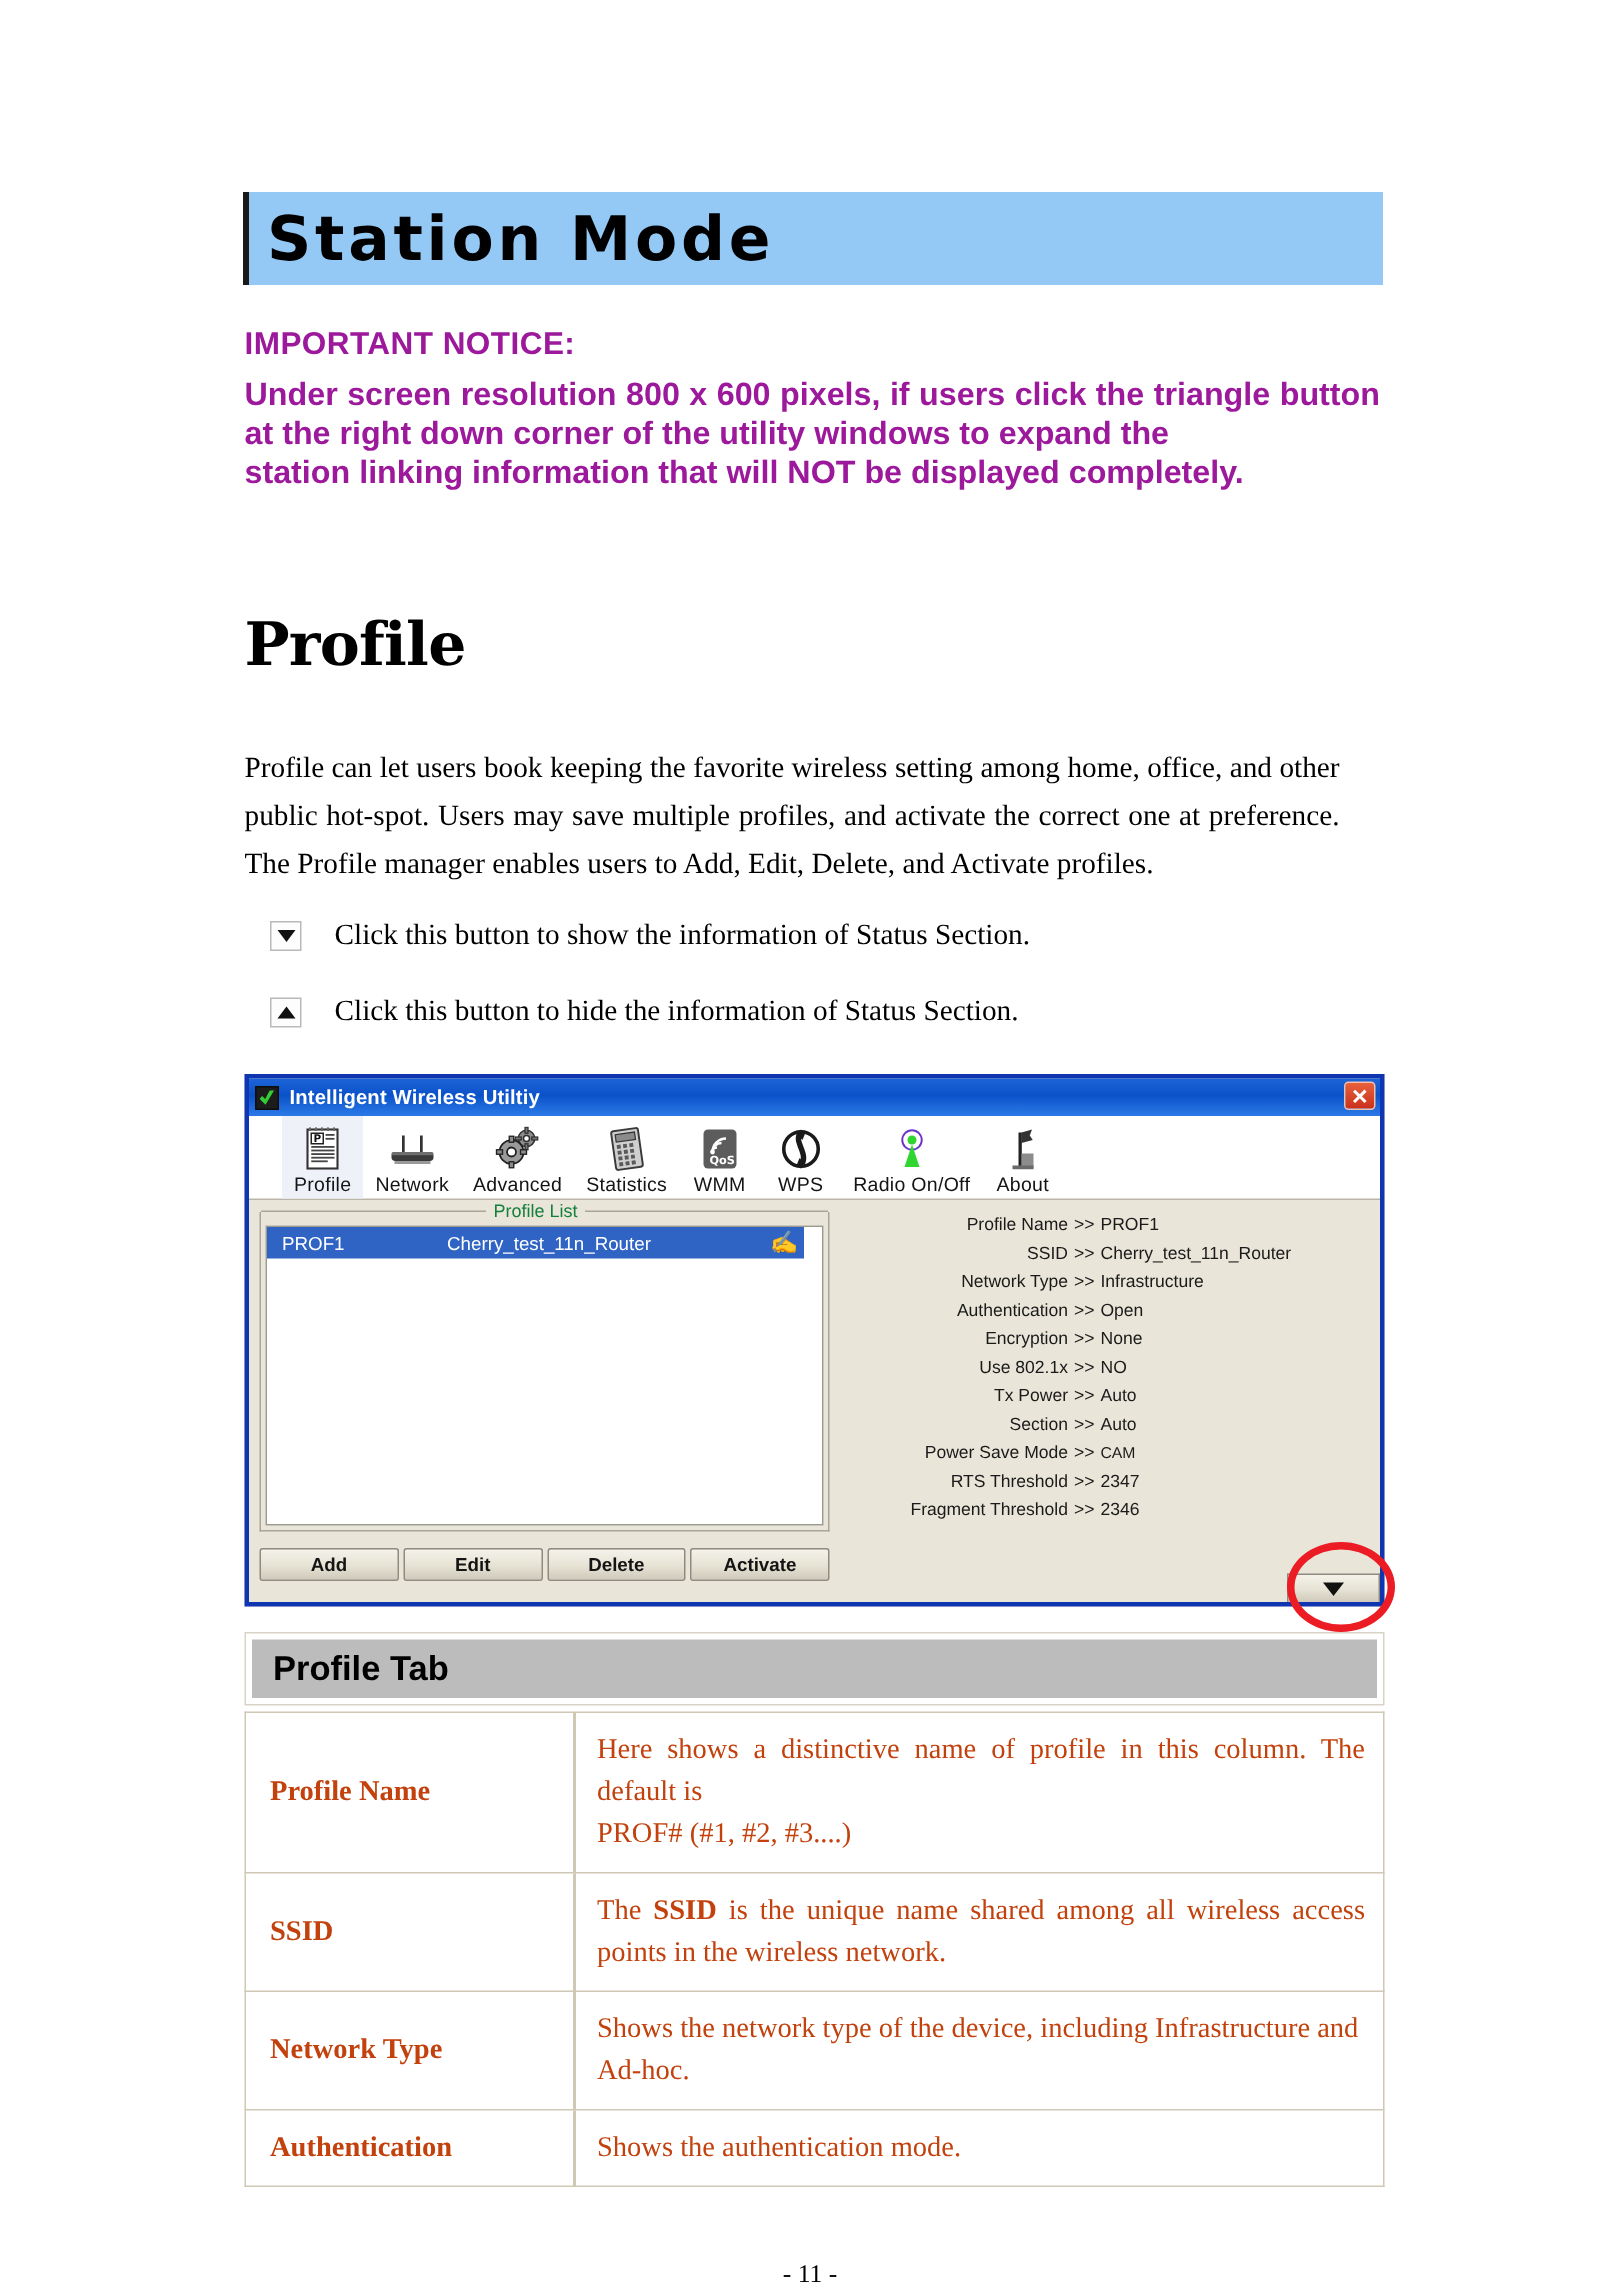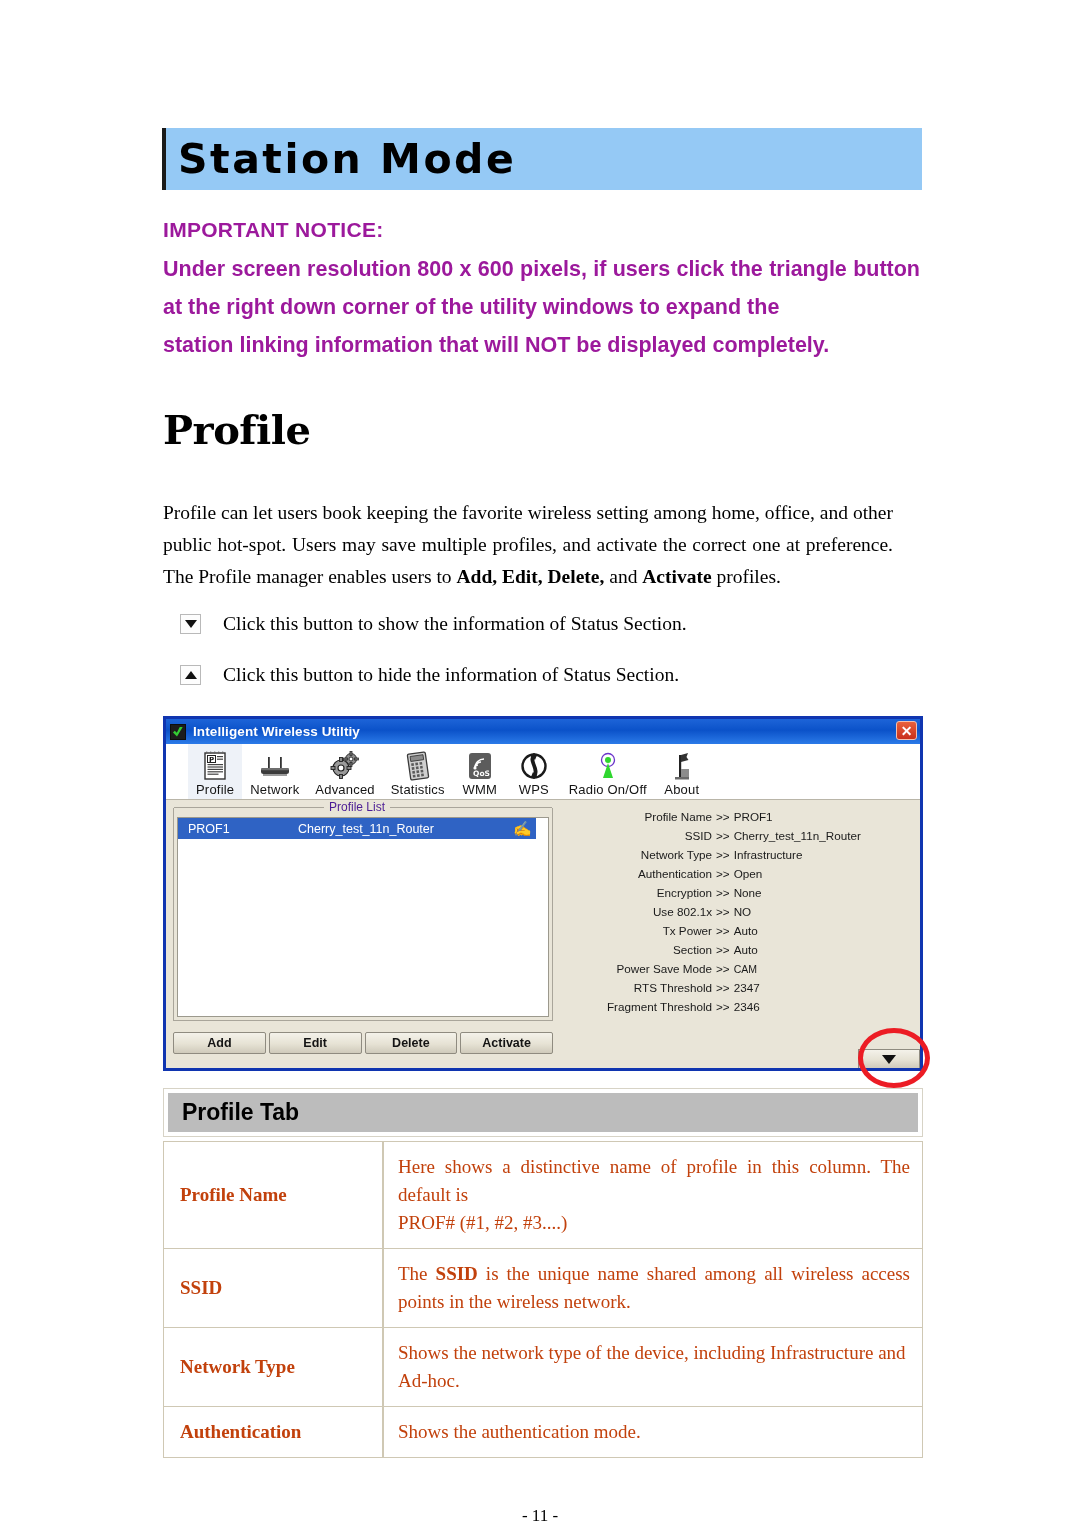--- a/index.html
+++ b/index.html
@@ -60,21 +60,21 @@
   .notice-body {
     position: absolute;
     left: 163px;
     top: 250px;
     width: 757px;
     font-family: "Liberation Sans", sans-serif;
     font-size: 21.5px;
     font-weight: bold;
     color: #9c199c;
     text-align: justify;
-    line-height: 38px;
+    line-height: 26px;
   }
   .notice-body .lastline { text-align: left; display:block; }
 
   
   .section-title {
     position: absolute;
     left: 163px;
     top: 406px;
     font-family: "DejaVu Serif", serif;
     font-weight: bold;
@@ -88,21 +88,21 @@
     position: absolute;
     left: 163px;
     top: 497px;
     width: 730px;
     font-family: "Liberation Serif", serif;
     font-size: 19.5px;
     color: #000;
     line-height: 32px;
     text-align: justify;
   }
-  .para .b { font-weight: bold; }
+  .para .b { font-weight: normal; }
 
   
   .bullet-row {
     position: absolute;
     left: 180px;
     display: flex;
     align-items: center;
     gap: 22px;
   }
   .bullet-row.r1 { top: 613px; justify-content: flex-end; }
@@ -261,21 +261,21 @@
     top: -8px;
     left: 0; right: 0;
     display: flex;
     align-items: center;
     gap: 5px;
   }
   .gb-line { height: 1px; background: #a9a59a; flex: 1 1 auto; }
   .gb-title {
     font-family: "Liberation Sans", sans-serif;
     font-size: 12px;
-    color: #4c1d95;
+    color: #15803d;
     white-space: nowrap;
   }
   .gb-line.left { flex: 0 0 150px; }
   .listbox {
     position: absolute;
     left: 3px; right: 3px;
     top: 9px; bottom: 3px;
     background: #ffffff;
     border: 1px solid #9c998d;
     box-sizing: border-box;

